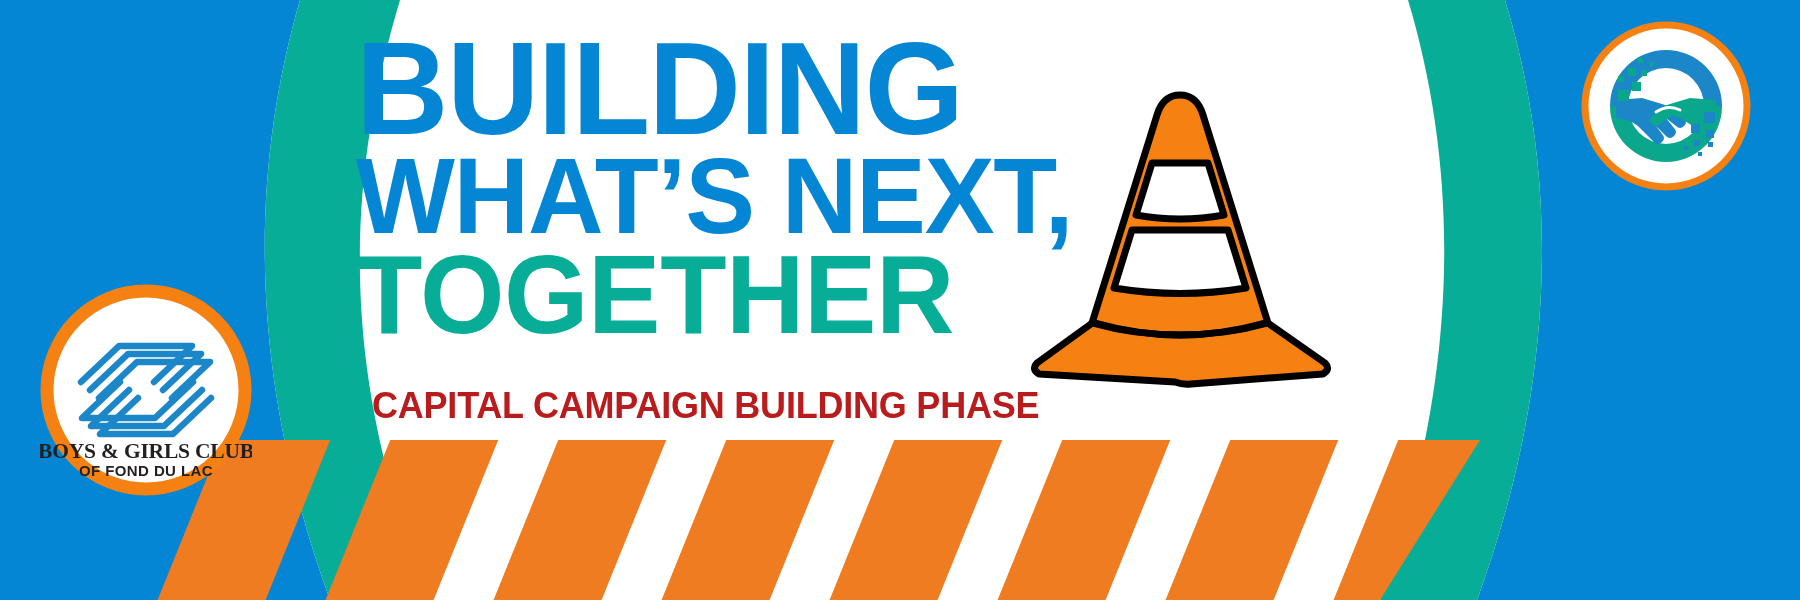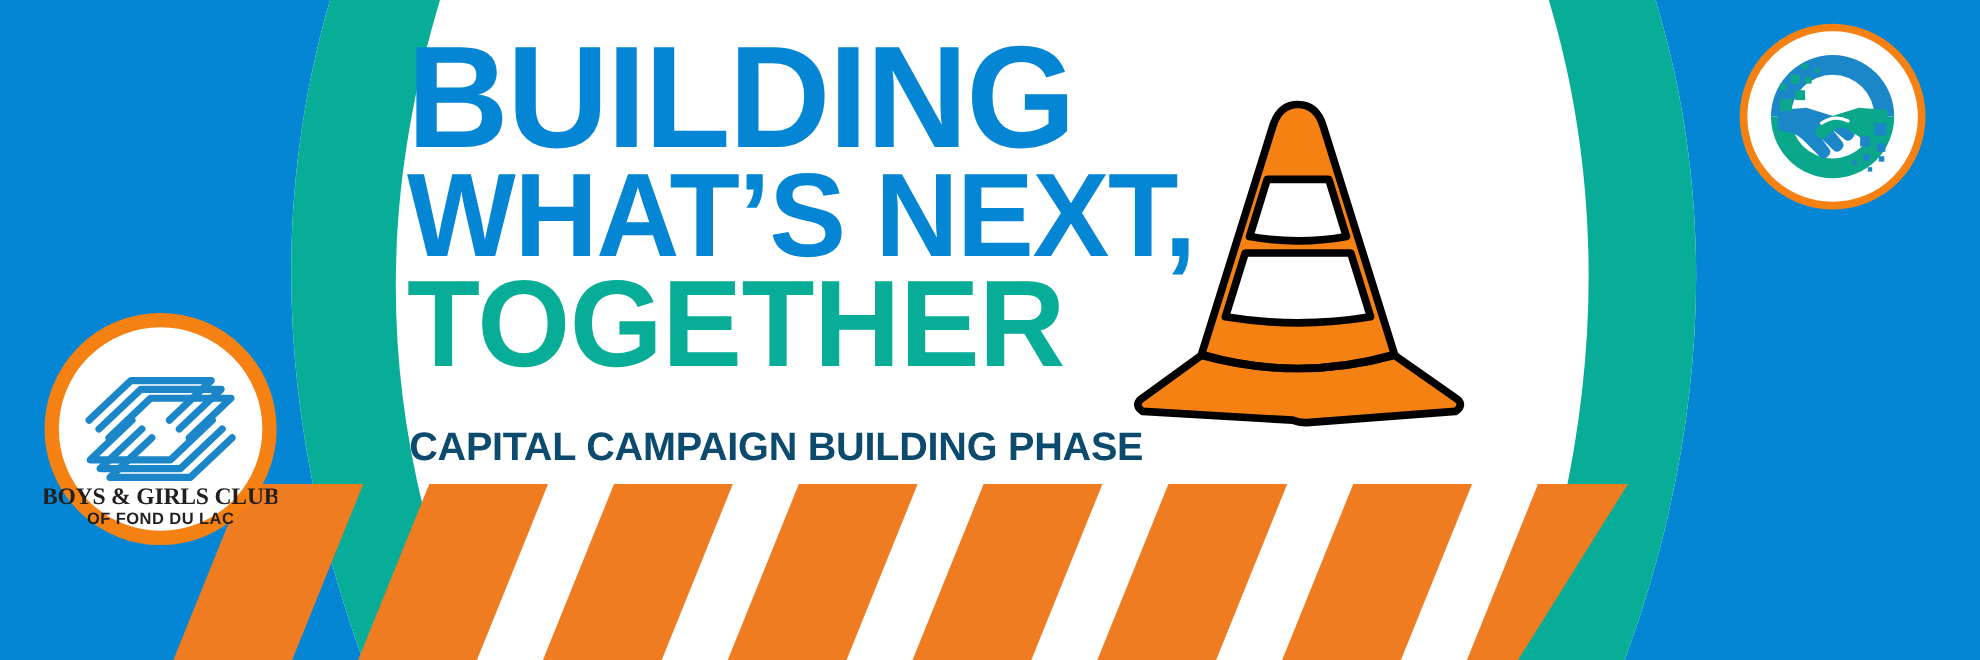--- a/index.html
+++ b/index.html
@@ -20,21 +20,21 @@
   #bg-svg {
     position: absolute;
     left: 0; top: 0;
     width: 1800px;
     height: 600px;
   }
 
   
   .headline {
     position: absolute;
-    left: 370px;
+    left: 356px;
     top: 18px;
     width: 700px;
     z-index: 5;
   }
   .hl-line {
     display: block;
     font-family: "Liberation Sans", sans-serif;
     font-weight: bold;
     letter-spacing: -0.012em;
     line-height: 0.84;
@@ -48,21 +48,21 @@
   .hl-3 { font-size: 112px; color: #07AD96; margin-top: 6px; letter-spacing: -0.004em;}
 
   .subhead {
     position: absolute;
     left: 372px;
     top: 385px;
     font-family: "Liberation Sans", sans-serif;
     font-weight: bold;
     font-size: 36px;
     letter-spacing: -0.006em;
-    color: #0c4a6e;
+    color: #b91c1c;
     white-space: nowrap;
     z-index: 5;
   }
 
   
   #cone {
     position: absolute;
     left: 1025px;
     top: 85px;
     width: 310px;

